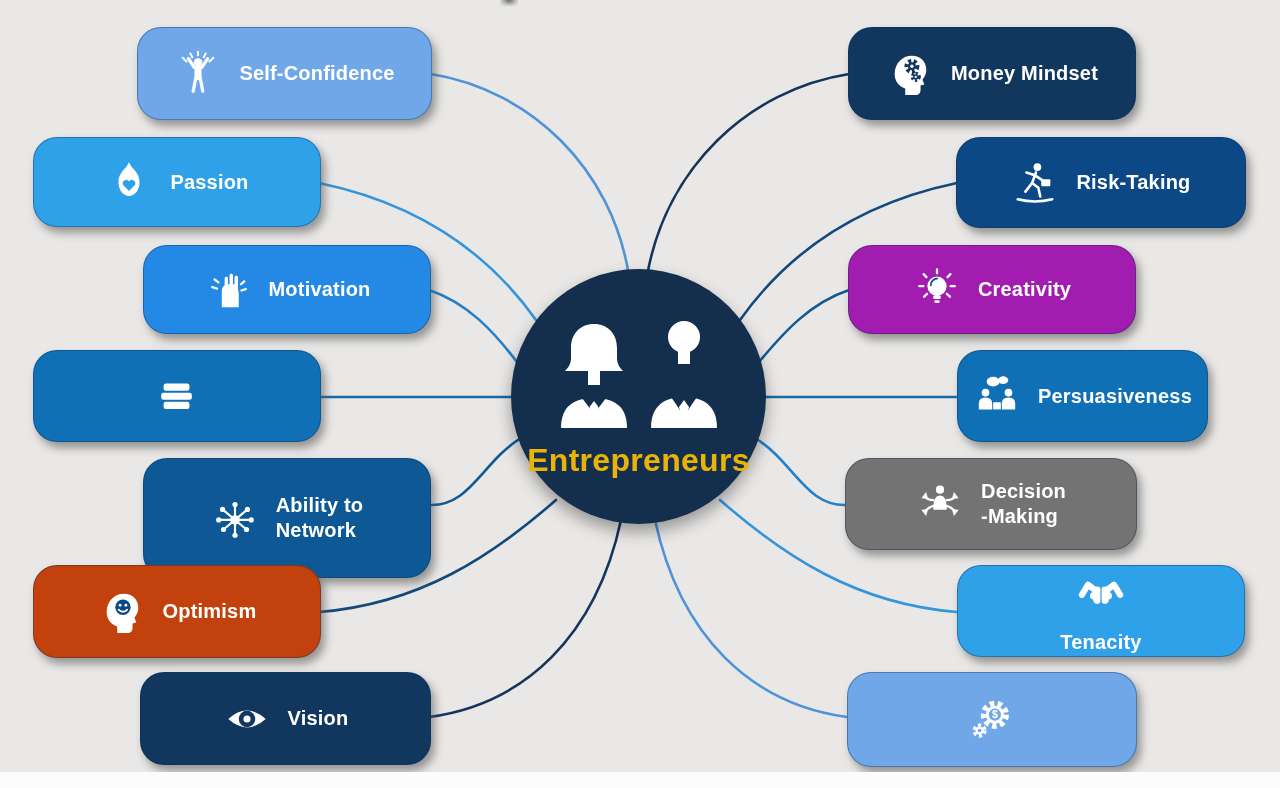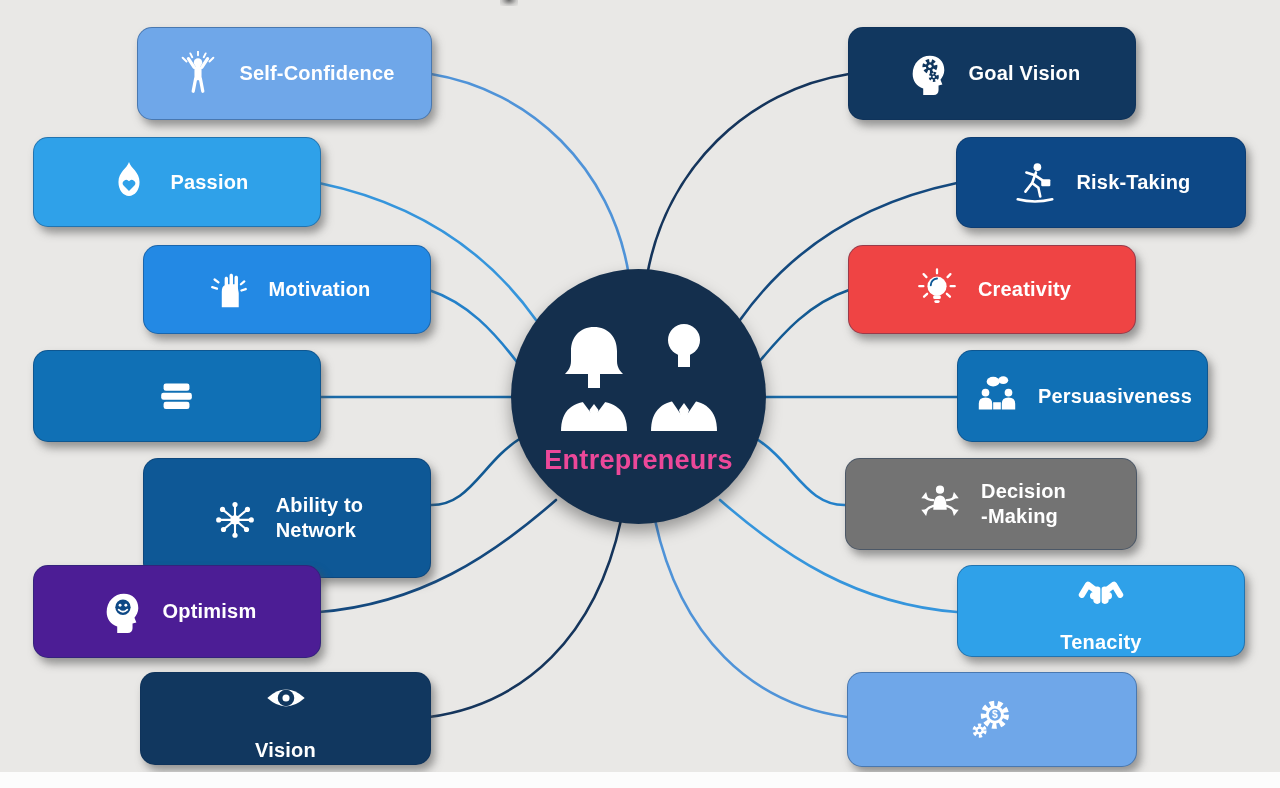--- a/index.html
+++ b/index.html
@@ -14,42 +14,42 @@
   .links path{fill:none;stroke-width:2.6px;stroke-linecap:round;}
   .card{
     position:absolute;
     z-index:3;
     display:flex;
     align-items:center;
     justify-content:center;
     gap:17px;
     padding:0 14px;
     box-sizing:border-box;
-    border-radius:15px;
+    border-radius:24px;
     border:1px solid rgba(12,45,85,.38);
     box-shadow:4px 6px 8px rgba(80,80,80,.55);
     cursor:default;
   }
   .card .icon{width:48px;display:flex;align-items:center;justify-content:center;flex-shrink:0;}
   .card .label{
     color:#ffffff;
     font-size:20px;
     font-weight:700;
     line-height:1.25;
     white-space:pre-line;
     letter-spacing:.2px;
   }
   
   .l1{left:137px;top:27px;width:295px;height:93px;}
   .l2{left:33px;top:137px;width:288px;height:90px;}
   .l3{left:143px;top:245px;width:288px;height:89px;}
   .l4{left:33px;top:350px;width:288px;height:92px;}
   .l5{left:143px;top:458px;width:288px;height:120px;}
   .l6{left:33px;top:565px;width:288px;height:93px;}
-  .l7{left:140px;top:672px;width:291px;height:93px;flex-direction:column;}
+  .l7{left:140px;top:672px;width:291px;height:93px;}
   
   .r1{left:848px;top:27px;width:288px;height:93px;}
   .r2{left:956px;top:137px;width:290px;height:91px;}
   .r3{left:848px;top:245px;width:288px;height:89px;}
   .r4{left:957px;top:350px;width:251px;height:92px;}
   .r5{left:845px;top:458px;width:292px;height:92px;}
   .r6{left:957px;top:565px;width:288px;height:92px;}
   .r7{left:847px;top:672px;width:290px;height:95px;}
 
   .center{
@@ -61,22 +61,22 @@
     display:flex;
     flex-direction:column;
     align-items:center;
     justify-content:center;
     gap:6px;
     padding-top:4px;
     box-sizing:border-box;
     box-shadow:0 8px 16px rgba(0,0,0,.35);
   }
   .center-label{
-    color:#ec4899;
-    font-size:27px;
+    color:#eab308;
+    font-size:32px;
     font-weight:700;
     letter-spacing:.3px;
   }
   .bottom-strip{
     position:absolute;left:0;bottom:0;width:1280px;height:16px;
     z-index:5;
   }
   .artifact{
     position:absolute;left:500px;top:0;width:18px;height:6px;z-index:6;
     background:radial-gradient(ellipse at center top,#6a6a6a 0%,rgba(120,120,120,.25) 60%,transparent 100%);
@@ -171,21 +171,21 @@
             <circle cx="12" cy="36" r="2.7"></circle>
           <circle cx="7" cy="26" r="2.7"></circle>
             <circle cx="11" cy="15" r="2.7"></circle>
         </g>
       </svg>
     </span>
     <span class="label">Ability to
 Network</span>
   </div>
 
-  <div class="card l6" style="background: #4c1d95; --c: #0d4886;">
+  <div class="card l6" style="background: #c2410c; --c: #0d4886;">
     <span class="icon">
       <svg width="46" height="46" viewBox="0 0 48 48">
         <path fill="#fff" d="M19,46 L19,39 C12,37 8,31 8,24 C8,13 16,5 26,5 C35,5 41,11 41,20 C41,24 39,27 37,30 L39,35 L35,36 L35,41 C35,44 33,46 30,46 Z"></path>
         <circle cx="25" cy="19" r="8" fill="var(--c)"></circle>
         <circle cx="22" cy="17" r="1.5" fill="#fff"></circle>
         <circle cx="28" cy="17" r="1.5" fill="#fff"></circle>
         <path d="M20.5,21.5 Q25,26 29.5,21.5" stroke="#fff" stroke-width="1.9" fill="none" stroke-linecap="round"></path>
       </svg>
     </span>
     <span class="label">Optimism</span>
@@ -207,41 +207,41 @@
       <svg width="46" height="46" viewBox="0 0 48 48">
         <path fill="#fff" d="M19,46 L19,39 C12,37 8,31 8,24 C8,13 16,5 26,5 C35,5 41,11 41,20 C41,24 39,27 37,30 L39,35 L35,36 L35,41 C35,44 33,46 30,46 Z"></path>
         <circle cx="26" cy="16" r="5.5" fill="none" stroke="var(--c)" stroke-width="4.6" stroke-dasharray="3 2.4"></circle>
         <circle cx="26" cy="16" r="4.2" fill="var(--c)"></circle>
         <circle cx="26" cy="16" r="1.8" fill="#fff"></circle>
         <circle cx="30" cy="27" r="3.6" fill="none" stroke="var(--c)" stroke-width="3.4" stroke-dasharray="2.2 1.9"></circle>
         <circle cx="30" cy="27" r="2.8" fill="var(--c)"></circle>
         <circle cx="30" cy="27" r="1.2" fill="#fff"></circle>
       </svg>
     </span>
-    <span class="label">Goal Vision</span>
+    <span class="label">Money Mindset</span>
   </div>
 
   <div class="card r2" style="background: rgb(13, 72, 134); --c: #0d4886;">
     <span class="icon">
       <svg width="46" height="46" viewBox="0 0 48 48">
         <g stroke="#fff" stroke-width="2.7" stroke-linecap="round" fill="none">
           <path d="M25,13 L21,24 L27.5,29 L29.5,38"></path>
           <path d="M21,24 L14,33"></path>
           <path d="M24,16 L15,13"></path>
           <path d="M24,16 L31.5,21"></path>
           <path d="M6,41 Q24,45.5 42,41"></path>
         </g>
         <circle cx="26.5" cy="7.5" r="4" fill="#fff"></circle>
         <rect x="30.5" y="20" width="9.5" height="7.5" rx="1.2" fill="#fff"></rect>
       </svg>
     </span>
     <span class="label">Risk-Taking</span>
   </div>
 
-  <div class="card r3" style="background: #ef4444; --c: #0e5896;">
+  <div class="card r3" style="background: #a21caf; --c: #0e5896;">
     <span class="icon">
       <svg width="46" height="46" viewBox="0 0 48 48">
         <circle cx="24" cy="20" r="10" fill="#fff"></circle>
         <path d="M24,12 A7,7 0 0 0 17.5,19" stroke="var(--c)" stroke-width="2" fill="none" stroke-linecap="round"></path>
         <rect x="20" y="29.5" width="8" height="4" rx="1.6" fill="#fff"></rect>
         <rect x="21.2" y="34.6" width="5.6" height="3" rx="1.5" fill="#fff"></rect>
         <g stroke="#fff" stroke-width="2.4" stroke-linecap="round">
           <path d="M24,2.5 L24,6.5 M10,7.5 L13,10.5 M38,7.5 L35,10.5 M5.5,20 L9.8,20 M42.5,20 L38.2,20 M10.5,31 L13.7,28 M37.5,31 L34.3,28"></path>
         </g>
       </svg>

